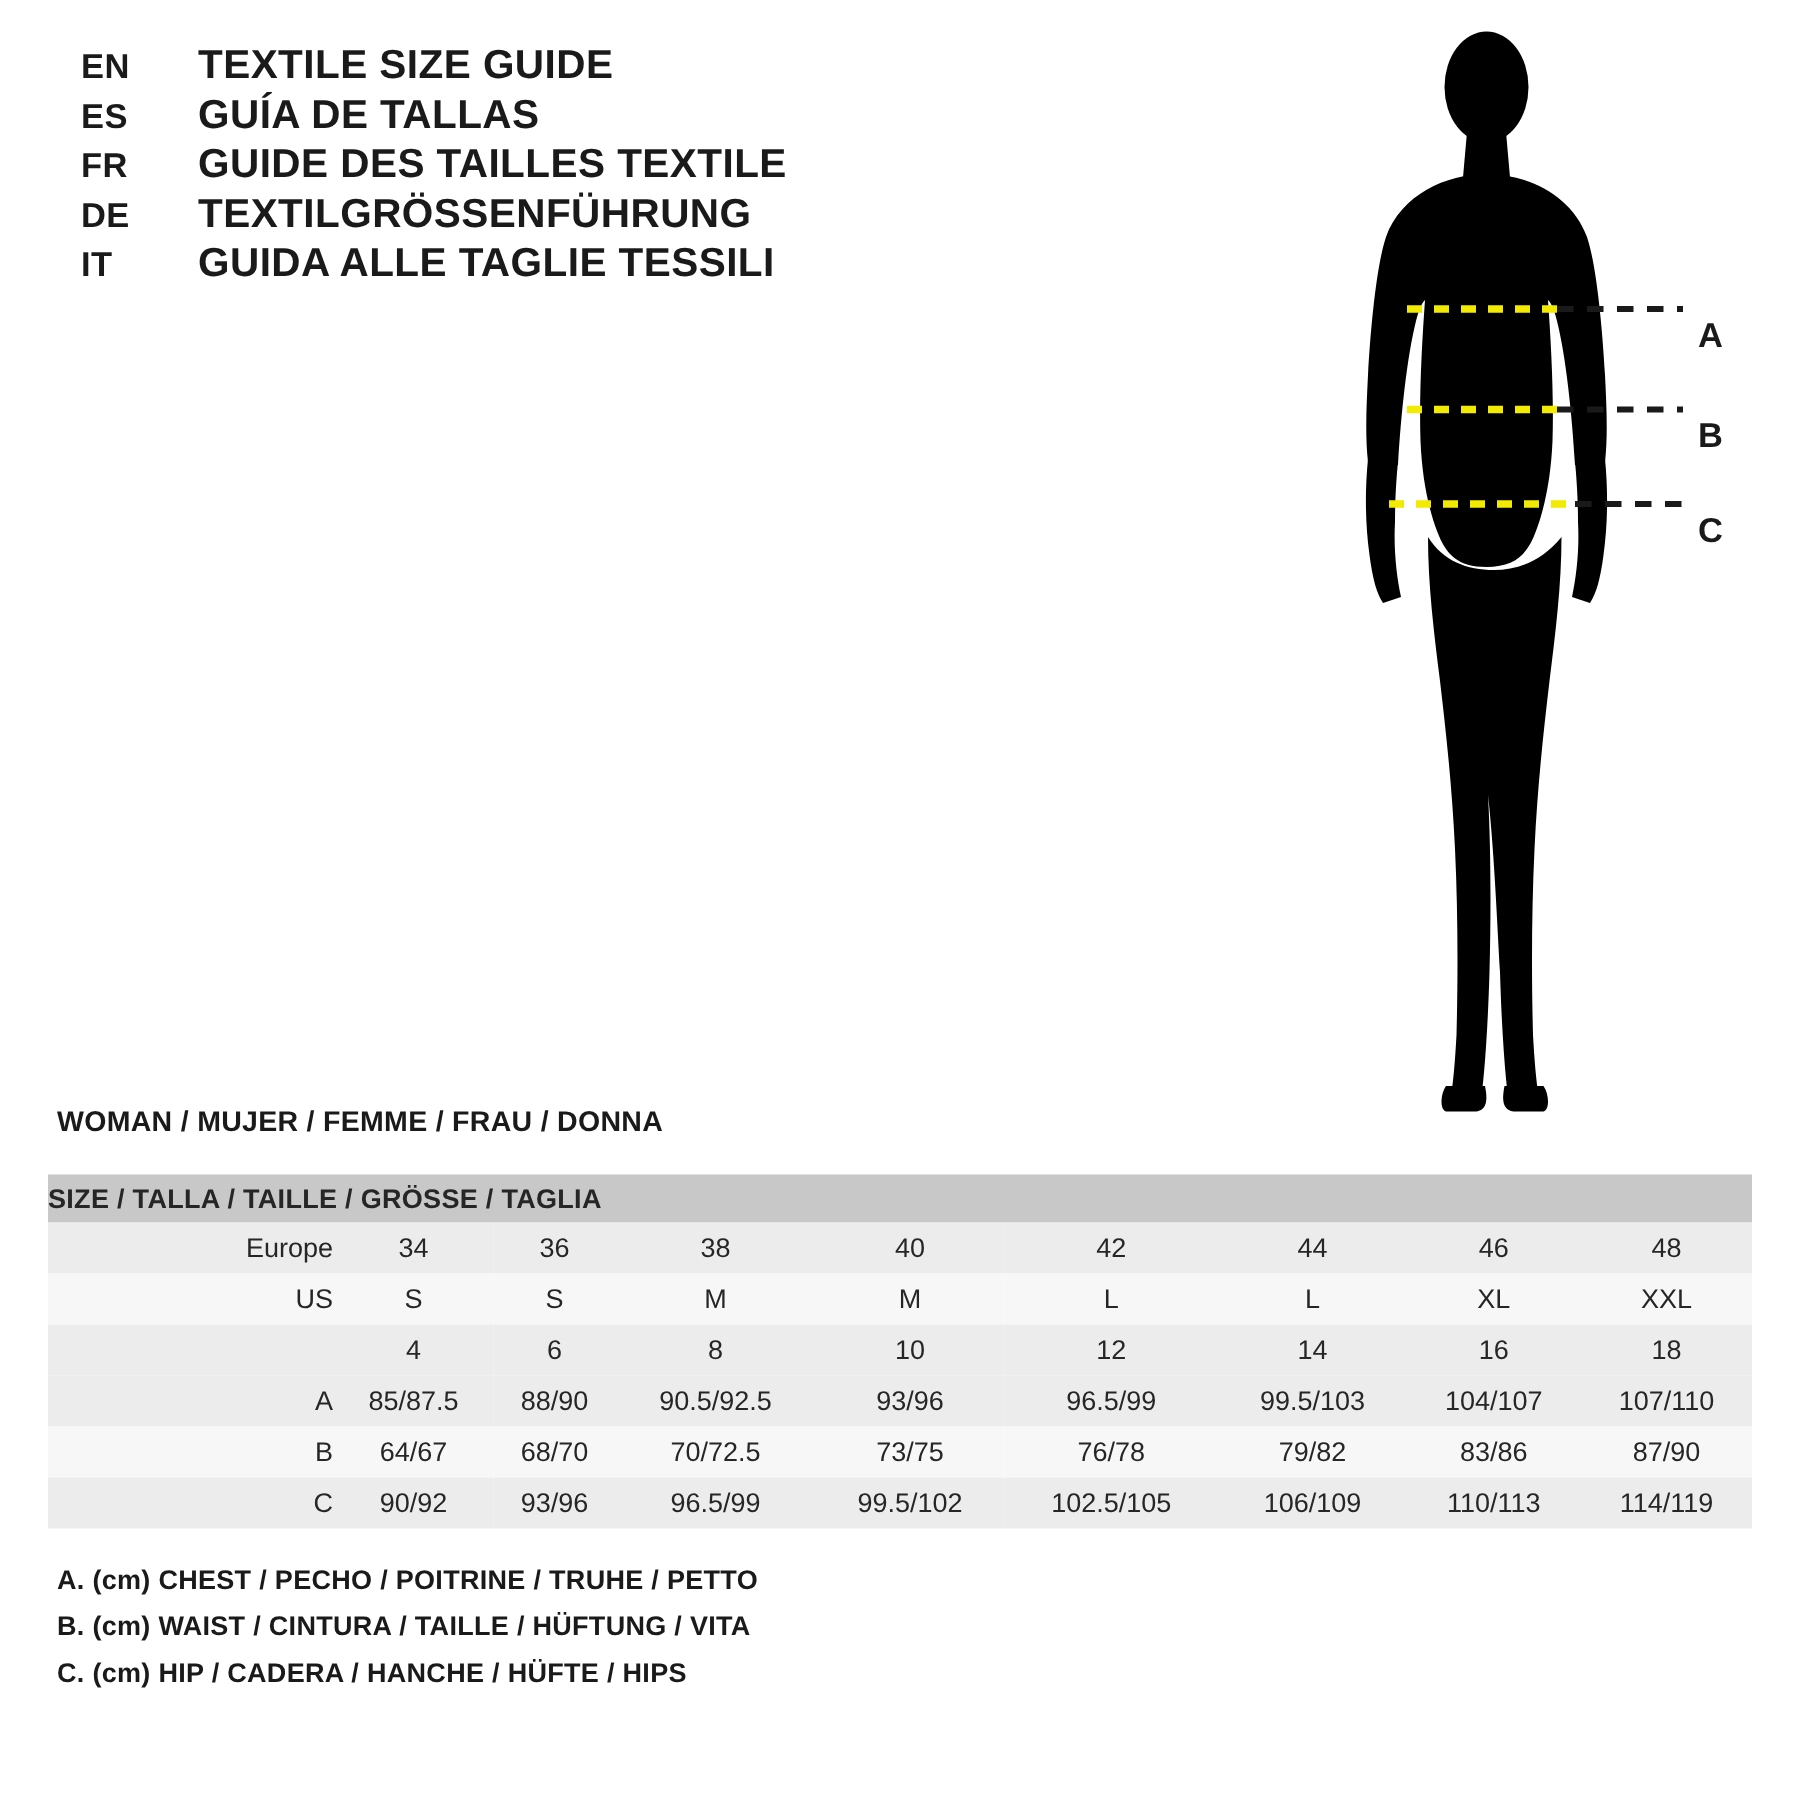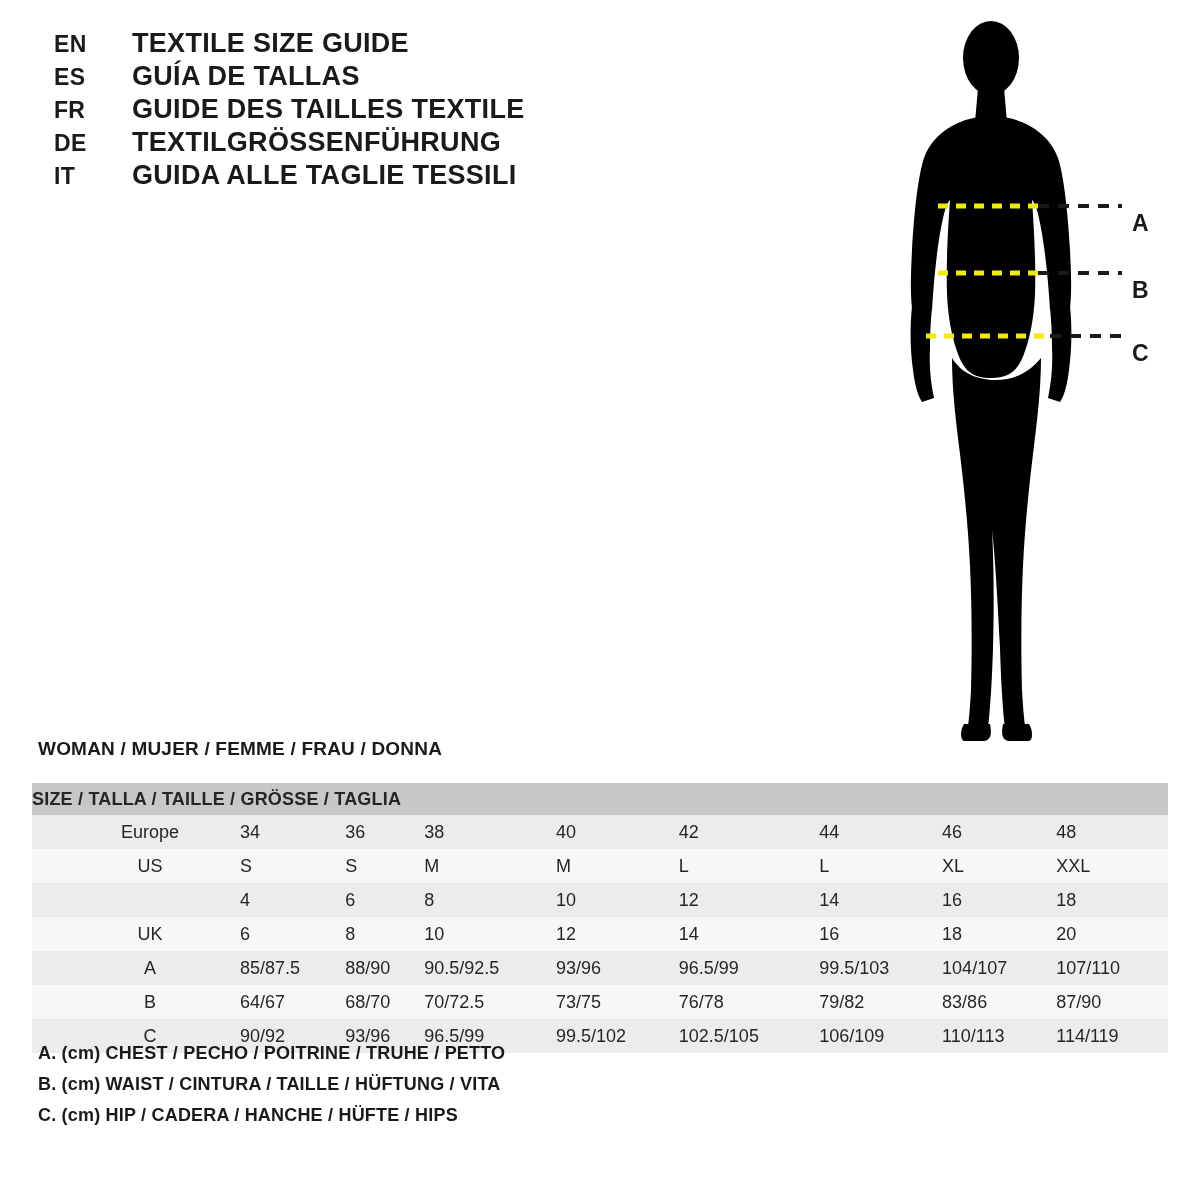--- a/index.html
+++ b/index.html
@@ -88,25 +88,26 @@
     background: #c8c8c8;
     text-align: left;
     font-weight: 700;
     font-size: 18px;
     letter-spacing: 0.2px;
     height: 32px;
   }
   #size-table tbody tr.odd td { background: #ececec; }
   #size-table tbody tr.even td { background: #f7f7f7; }
   #size-table td.rowlabel {
+    text-align: right;
+    padding-left: 10px;
+    width: 180px;
+  }
+  #size-table td.val {
     text-align: center;
-    padding-left: 28px;
-    width: 180px;
-  }
-  #size-table td.val {
   }
 
   
   #footnotes {
     position: absolute;
     left: 38px;
     top: 1038px;
     width: 800px;
   }
   .footnote {
@@ -246,31 +247,20 @@
       <td class="rowlabel"></td>
       <td class="val">4</td>
       <td class="val">6</td>
       <td class="val">8</td>
       <td class="val">10</td>
       <td class="val">12</td>
       <td class="val">14</td>
       <td class="val">16</td>
       <td class="val">18</td>
     </tr>
-    <tr class="even">
-      <td class="rowlabel">UK</td>
-      <td class="val">6</td>
-      <td class="val">8</td>
-      <td class="val">10</td>
-      <td class="val">12</td>
-      <td class="val">14</td>
-      <td class="val">16</td>
-      <td class="val">18</td>
-      <td class="val">20</td>
-    </tr>
     <tr class="odd">
       <td class="rowlabel">A</td>
       <td class="val">85/87.5</td>
       <td class="val">88/90</td>
       <td class="val">90.5/92.5</td>
       <td class="val">93/96</td>
       <td class="val">96.5/99</td>
       <td class="val">99.5/103</td>
       <td class="val">104/107</td>
       <td class="val">107/110</td>

